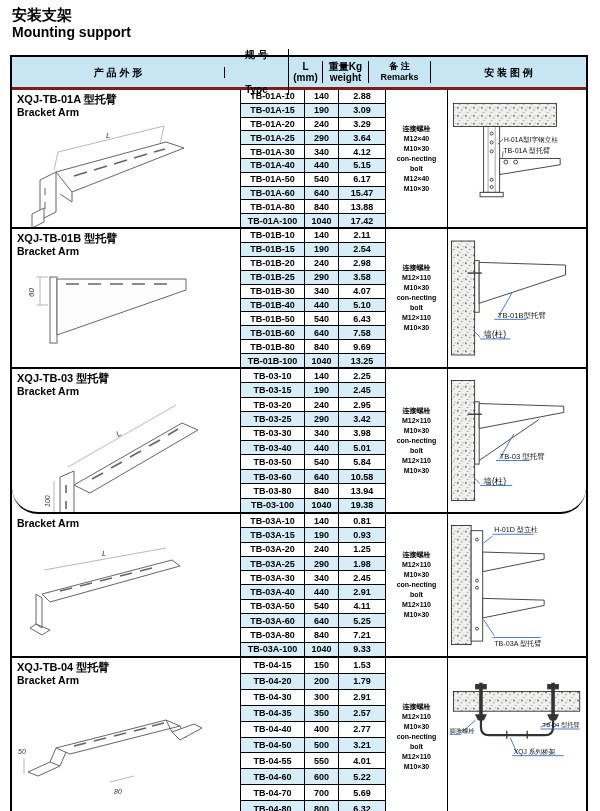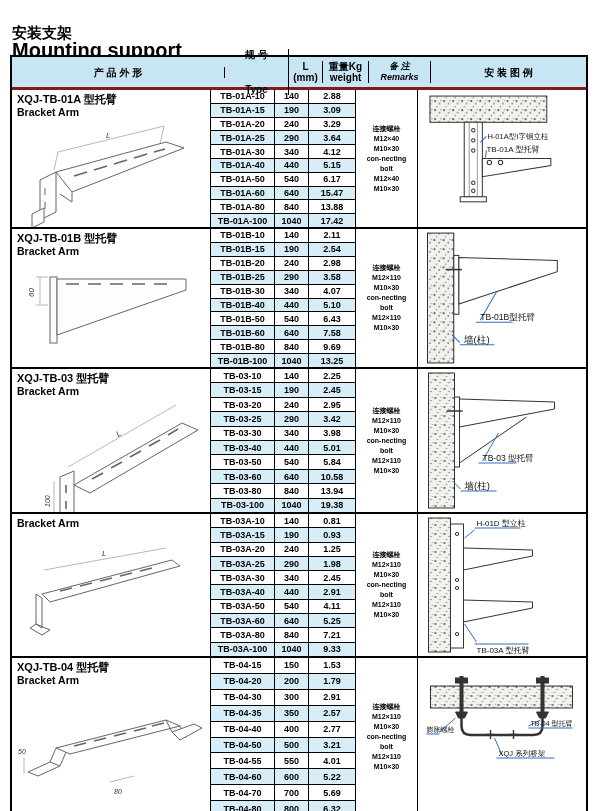--- a/index.html
+++ b/index.html
@@ -1,43 +1,43 @@
 <!DOCTYPE html>
 <html style="--hdr: #c7e5f3; --stripe: #d7edf8;"><head>
 <meta charset="utf-8">
 <style>
   html,body{margin:0;padding:0;}
   body{
     width:600px;height:811px;background:#ffffff;color:#000;
     font-family:"Liberation Sans", sans-serif;position:relative;overflow:hidden;
   }
-  .page-title{position:absolute;left:12px;top:24px;}
+  .page-title{position:absolute;left:12px;top:6px;}
   .title-zh{font-size:15px;font-weight:bold;line-height:18px;}
-  .title-en{font-size:20px;font-weight:bold;line-height:17px;}
+  .title-en{font-size:14px;font-weight:bold;line-height:17px;}
   .catalog-table{
     position:absolute;left:10px;top:55px;width:578px;
     border:2px solid #000;background:#fff;box-sizing:border-box;
   }
   .header-row{display:flex;height:30px;background:var(--hdr,#c7e5f3);border-bottom:3px solid #7f1d1d;align-items:center;}
   .hcell{
     border-right:1px solid #000;display:flex;flex-direction:column;
     justify-content:center;align-items:center;font-weight:bold;font-size:10px;line-height:11px;
     box-sizing:border-box;
   }
   .hcell:last-child{border-right:none;}
   .h-product{width:213px;}
   .h-type{width:64px;gap:24px;}
   .h-l{width:34px;}
   .h-wt{width:46px;}
-  .h-rem{width:62px;font-size:9px;font-style:italic;}
+  .h-rem{width:62px;font-size:9px;}
   .h-illus{flex:1;}
   .section-row{display:flex;border-bottom:2px solid #000;}
   .section-row:last-child{border-bottom:none;}
   .product-cell{
-    width:199px;border-right:1px solid #000;box-sizing:border-box;
+    width:229px;border-right:1px solid #000;box-sizing:border-box;
     position:relative;padding:3px 5px;overflow:hidden;
   }
   .product-title{font-size:11px;font-weight:bold;line-height:13px;}
   .product-sub{font-size:10.5px;font-weight:bold;line-height:13px;}
   .product-drawing{position:absolute;left:2px;top:28px;width:206px;height:calc(100% - 30px);}
   .rows-col{width:145px;display:flex;flex-direction:column;border-right:1px solid #000;box-sizing:border-box;}
   .data-row{flex:1;display:flex;border-bottom:1px solid #000;}
   .data-row:last-child{border-bottom:none;}
   .data-row.stripe{background:var(--stripe,#d7edf8);}
   .cell{
@@ -296,21 +296,21 @@
       </g>
       <path d="M72,62 L56,90" stroke="#2f6fc4" stroke-width="1" fill="none"></path>
             <path d="M52,92 L88,92" stroke="#2f6fc4" stroke-width="1" fill="none"></path>
       <path d="M28,104 L36,112" stroke="#2f6fc4" stroke-width="1" fill="none"></path>
             <path d="M36,114 L70,114" stroke="#2f6fc4" stroke-width="1" fill="none"></path>
       <text x="56" y="90" font-size="8.5" fill="#111">TB-01B型托臂</text>
             <text x="40" y="112" font-size="9.5" fill="#111">墙(柱)</text>
           </svg>
         </div>
       </div>
-      <div class="section-row" style="height: 143px;">
+      <div class="section-row" style="height: 143px; border-radius: 26px;">
         <div class="product-cell">
           <div class="product-title">XQJ-TB-03 型托臂</div>
           <div class="product-sub">Bracket Arm</div>
           <div class="product-drawing"><svg viewBox="0 0 206 122">
       <g fill="none" stroke="#666" stroke-width="1">
         <path d="M54,70 L162,8" stroke="#999" stroke-width="0.7"></path>
         <polygon points="60,88 168,26 184,33 76,96" fill="#fdfdfd"></polygon>
         <path d="M78,82 l11,-6 M97,71 l11,-6 M116,60 l11,-6 M135,49 l11,-6 M154,38 l10,-6" stroke-width="1.6"></path>
         <polygon points="46,80 60,74 60,118 46,124" fill="#fdfdfd"></polygon>
         <path d="M52,88 v8 M52,104 v8" stroke-width="1.6"></path>

